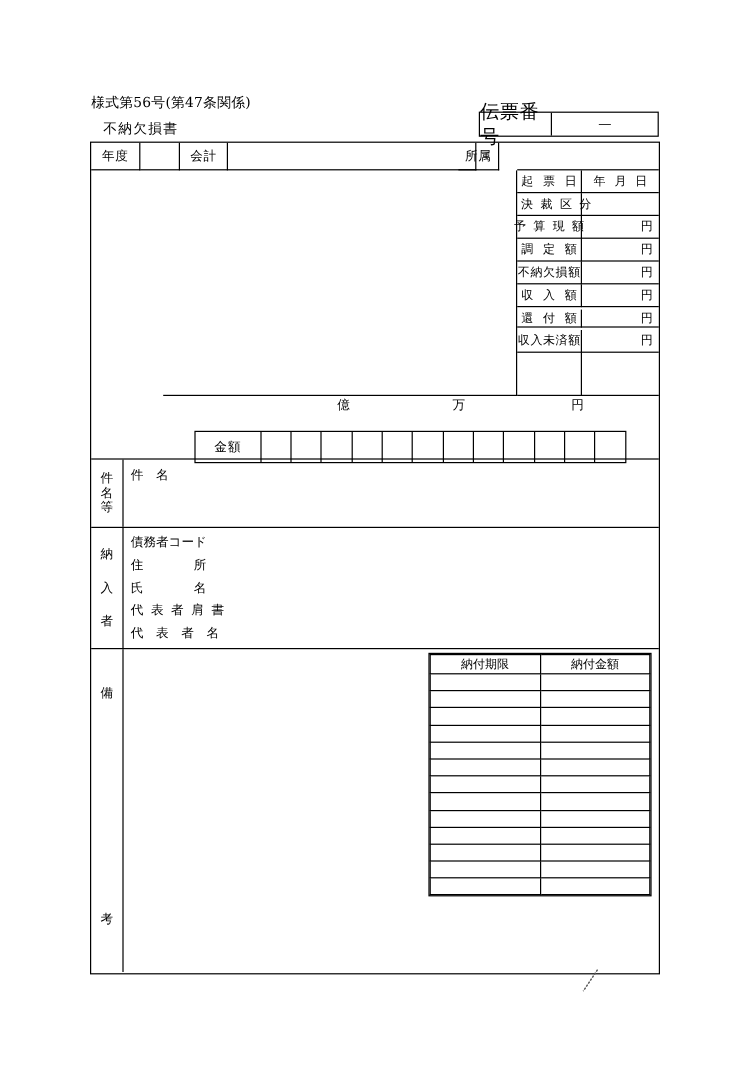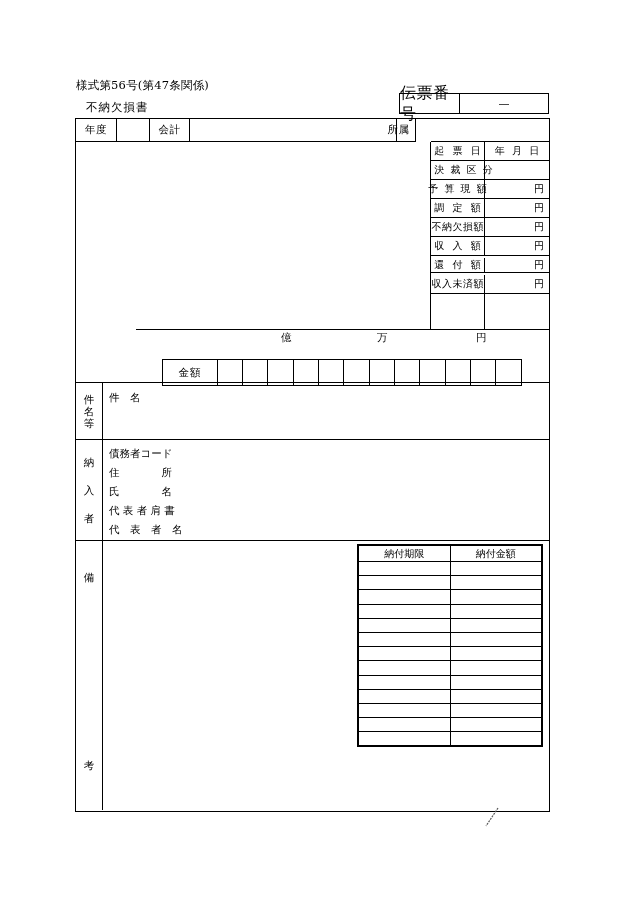--- a/index.html
+++ b/index.html
@@ -285,20 +285,21 @@
     right: 0;
     height: 100%;
     padding: 5px 0 0 6px;
     box-sizing: border-box;
     font-size: 10.5px;
   }
   .field-line {
     font-size: 10.5px;
     line-height: 19px;
     white-space: nowrap;
+    font-family: Liberation Mono, monospace;
   }
 
   
   .nonyu {
     position: absolute;
     left: 0;
     top: 321px;
     width: 473px;
     height: 101px;
     border-bottom: 1px solid #000;

